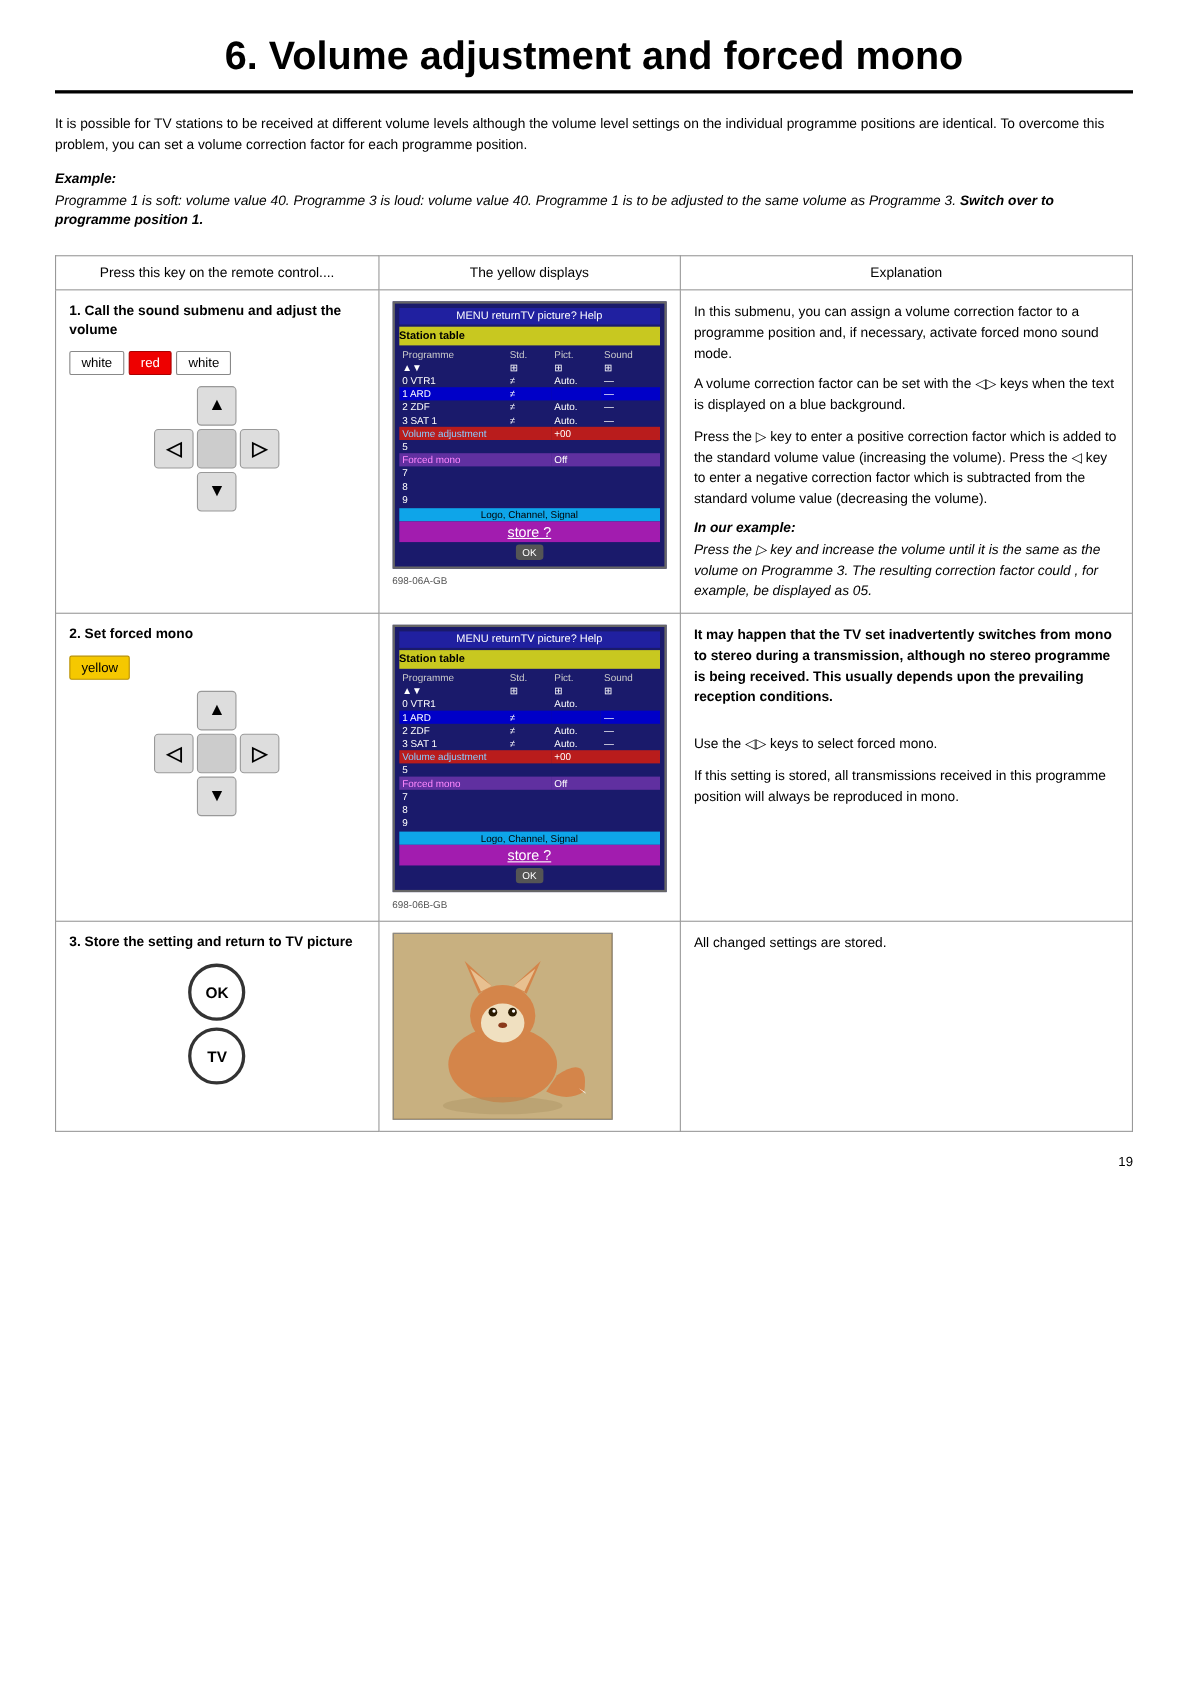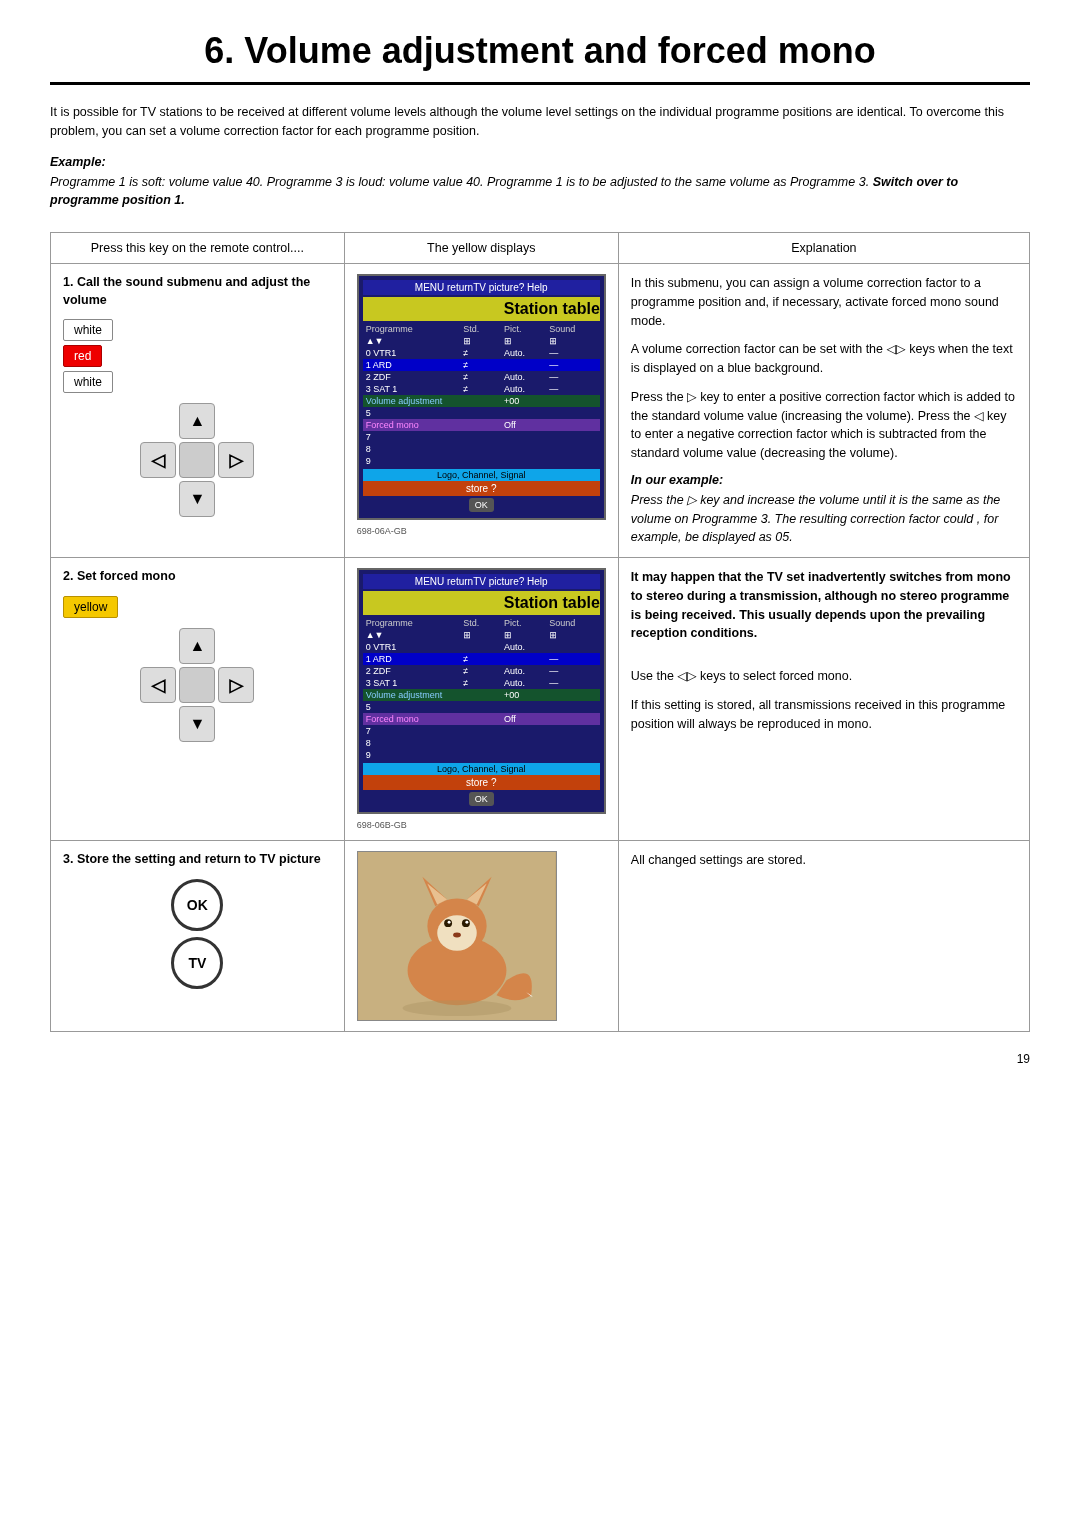--- a/index.html
+++ b/index.html
@@ -67,21 +67,21 @@
 
     
     .step-header {
       font-size: 12.5px;
       font-weight: bold;
       margin-bottom: 10px;
       line-height: 1.4;
     }
     .key-row {
       display: flex;
-      flex-direction: column;
+      flex-direction: row;
       align-items: flex-start;
       gap: 4px;
       margin-bottom: 8px;
     }
     .key-btn {
       display: inline-block;
       padding: 3px 10px;
       border: 1px solid #aaa;
       border-radius: 2px;
       font-size: 12px;
@@ -156,23 +156,23 @@
       justify-content: center;
       background: #2020a0;
       padding: 2px 4px;
       font-size: 10px;
       margin-bottom: 2px;
     }
     .tv-topbar span { color: #fff; }
     .tv-title {
       background: #c8c820;
       color: #000;
-      text-align: right;
-      font-weight: bold;
-      font-size: 16px;
+      text-align: left;
+      font-weight: bold;
+      font-size: 10px;
       padding: 3px 0;
       margin-bottom: 2px;
     }
     .tv-table {
       width: 100%;
       font-size: 9px;
       color: #fff;
       border-collapse: collapse;
     }
     .tv-table th {
@@ -185,36 +185,37 @@
       background: transparent;
       margin-left: 26px;
     }
     .tv-table td {
       padding: 1px 3px;
       border: none;
       color: #fff;
       font-size: 9px;
     }
     .tv-row-highlight { background: #0000c8; }
-    .tv-row-vol { background: #14532d; }
+    .tv-row-vol { background: #b91c1c; }
     .tv-row-force { background: #6030a0; }
     .tv-bottom-bar {
       background: #0ea5e9;
       color: #000;
       text-align: center;
       font-size: 9px;
       padding: 1px 0;
       margin-top: 2px;
     }
     .tv-store {
-      background: #c2410c;
+      background: #a21caf;
       color: #fff;
       text-align: center;
-      font-size: 10px;
+      font-size: 13px;
       padding: 2px 0;
+      text-decoration: underline;
     }
     .tv-ok {
       background: #1a1a6b;
       text-align: center;
       padding: 2px;
     }
     .tv-ok-btn {
       display: inline-block;
       background: #555;
       color: #fff;

